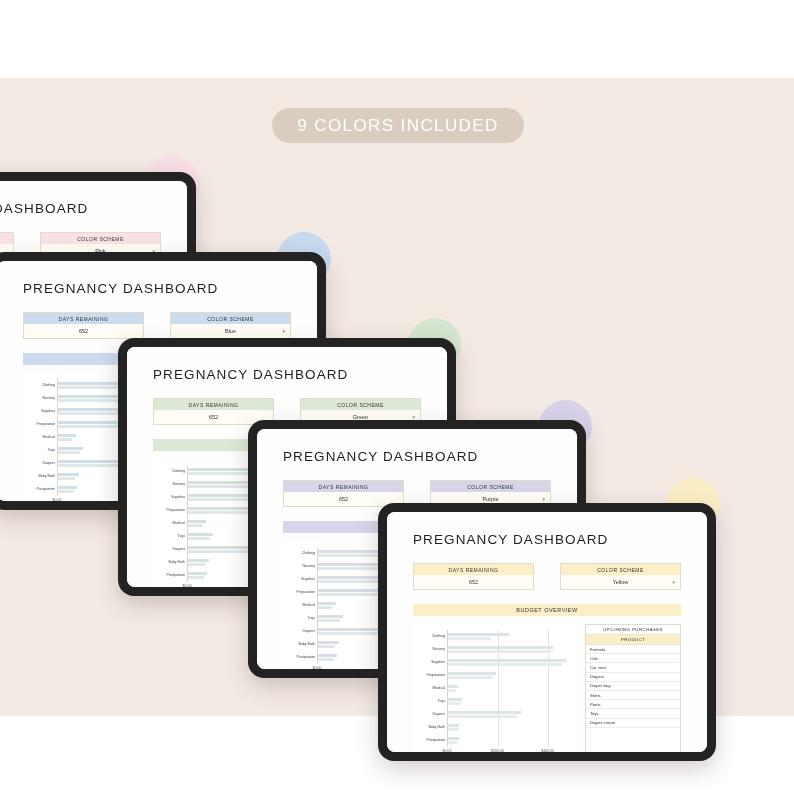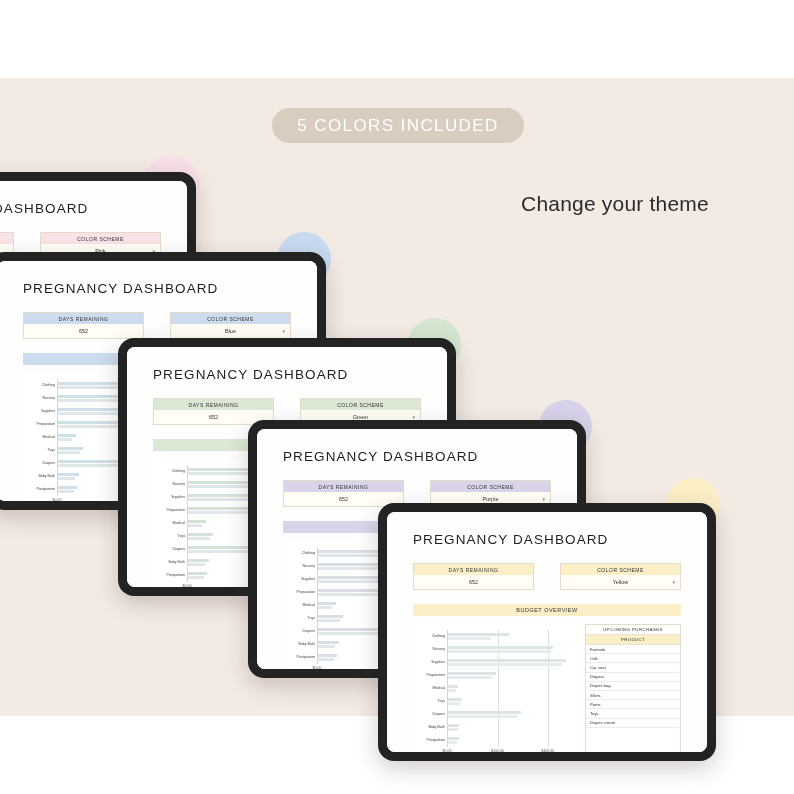--- a/index.html
+++ b/index.html
@@ -238,25 +238,24 @@
 
   <div class="bg-band"></div>
 
   <div class="dot" style="left:143px;top:156px;width:57px;height:57px;background:#f8dfe6;"></div>
   <div class="dot" style="left:277px;top:232px;width:54px;height:54px;background:#c7daef;"></div>
   <div class="dot" style="left:408px;top:318px;width:53px;height:53px;background:#d4e6d0;"></div>
   <div class="dot" style="left:539px;top:400px;width:53px;height:53px;background:#d7d2e9;"></div>
   <div class="dot" style="left:666px;top:478px;width:54px;height:54px;background:#fbeec5;"></div>
 
   <div class="badge">
-    <span>5 COLORS INCLUDED</span>
+    <span>9 COLORS INCLUDED</span>
   </div>
 
   <div class="slogan">
-    <div>Change your theme</div>
   </div>
 
   <div class="tablet" style="left:-142px;top:172px;width:320px;height:240px;">
     <div class="screen">
       <div class="sheet">
         <div class="dash-title">PREGNANCY DASHBOARD</div>
         <div class="kpi-row">
           <div class="kpi">
             <div class="kpi-head" style="background:#f8e2e6;">DAYS REMAINING</div>
             <div class="kpi-val">652</div>

